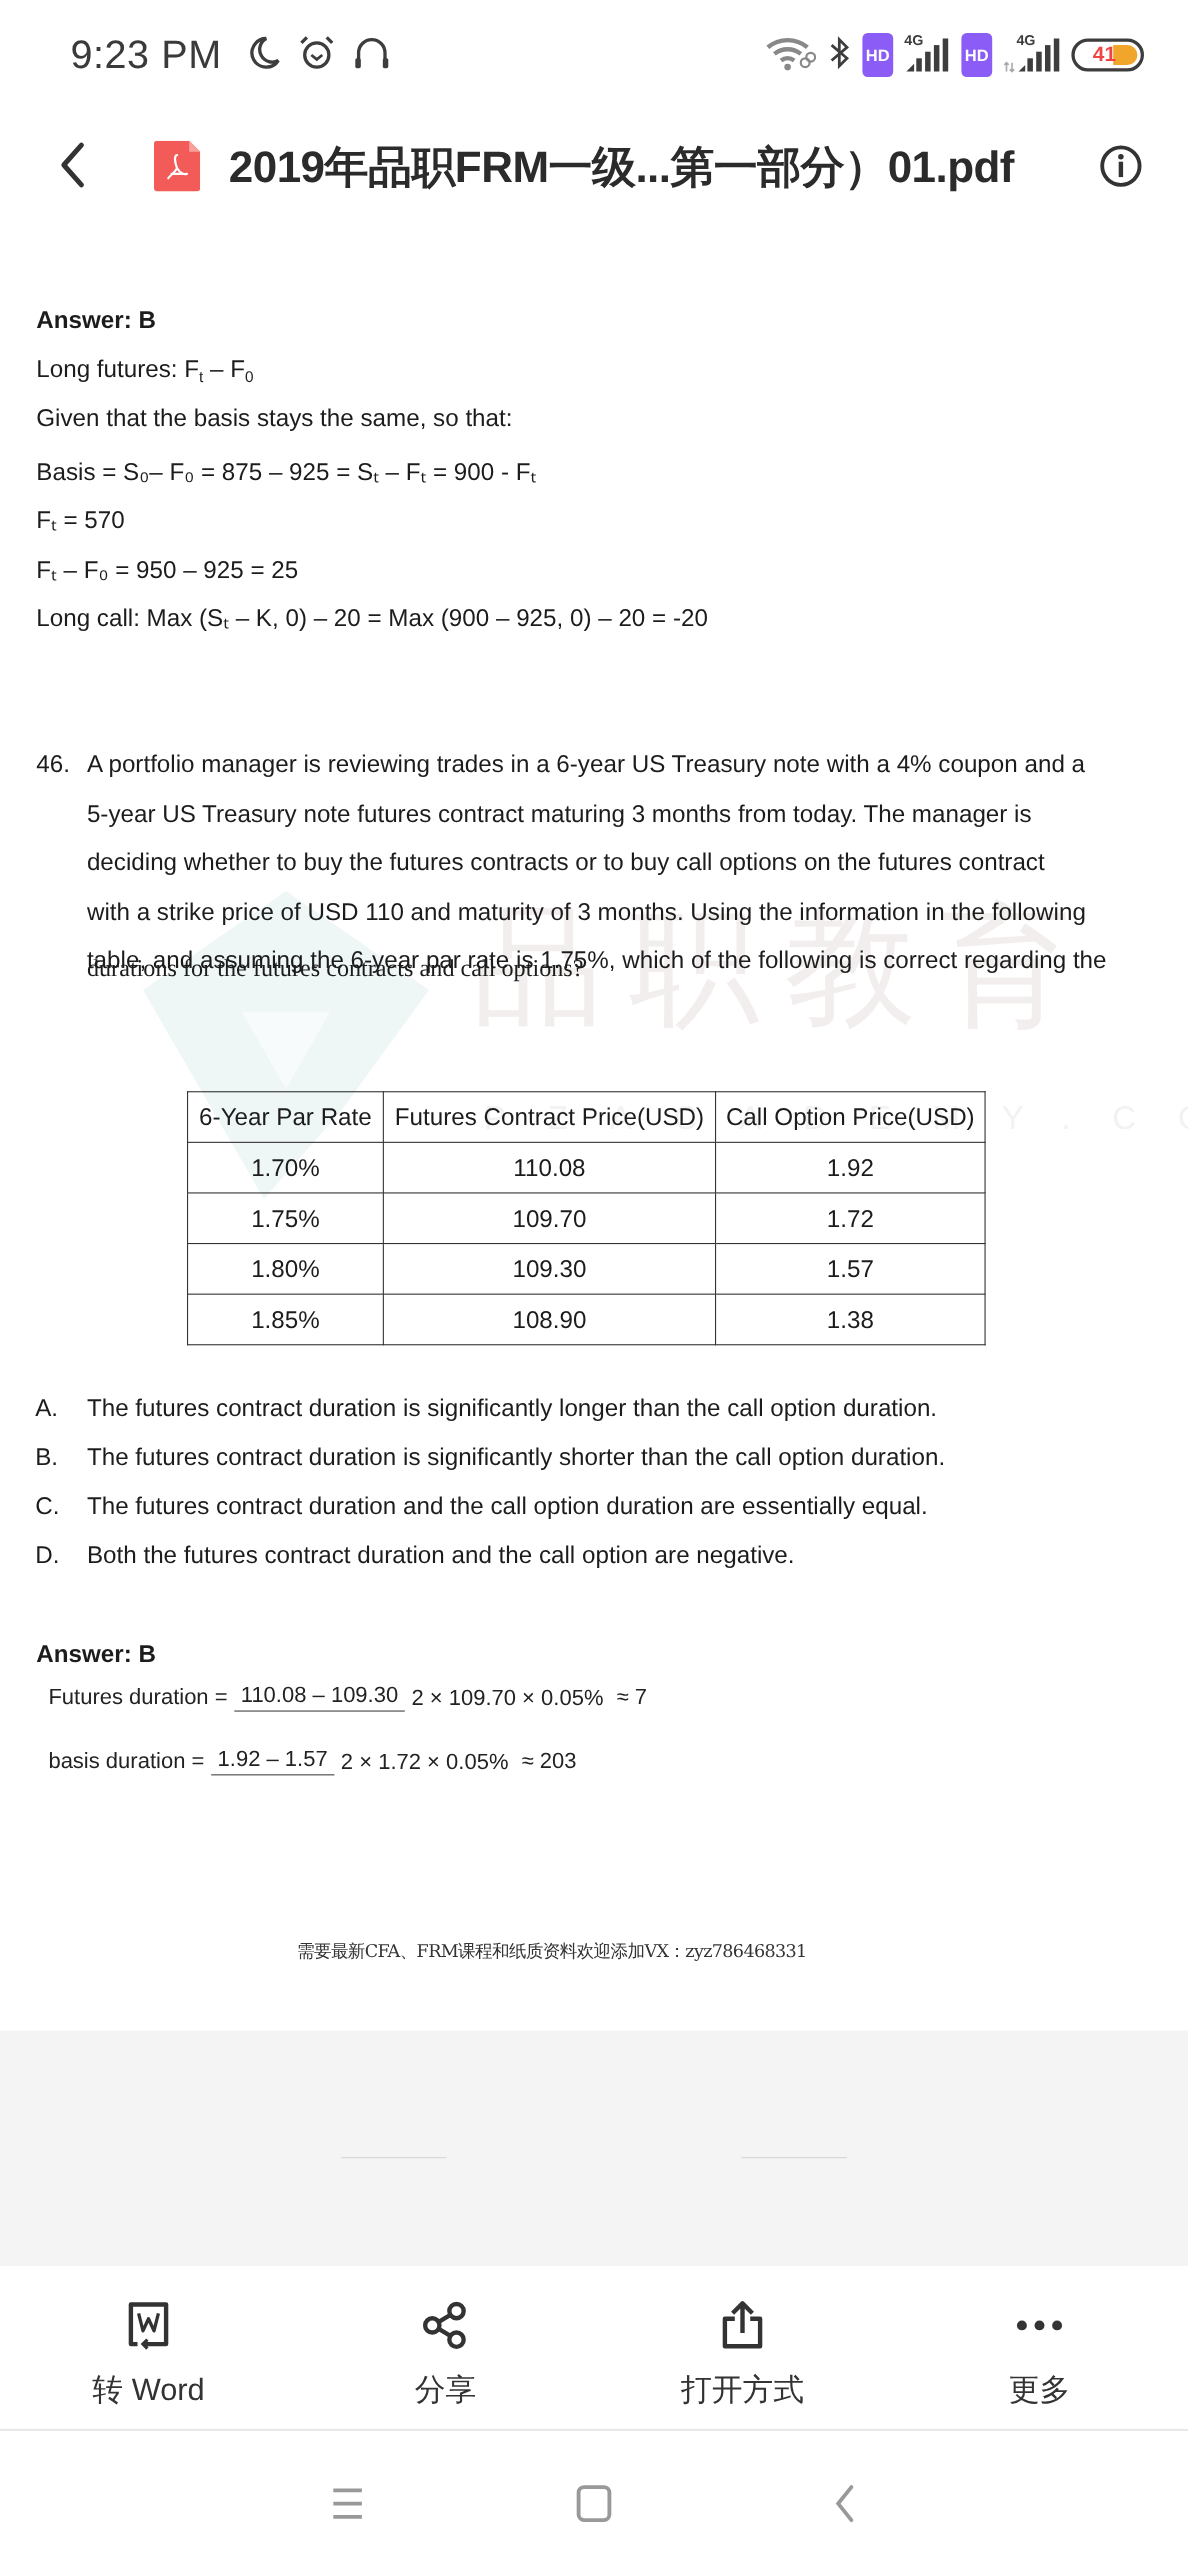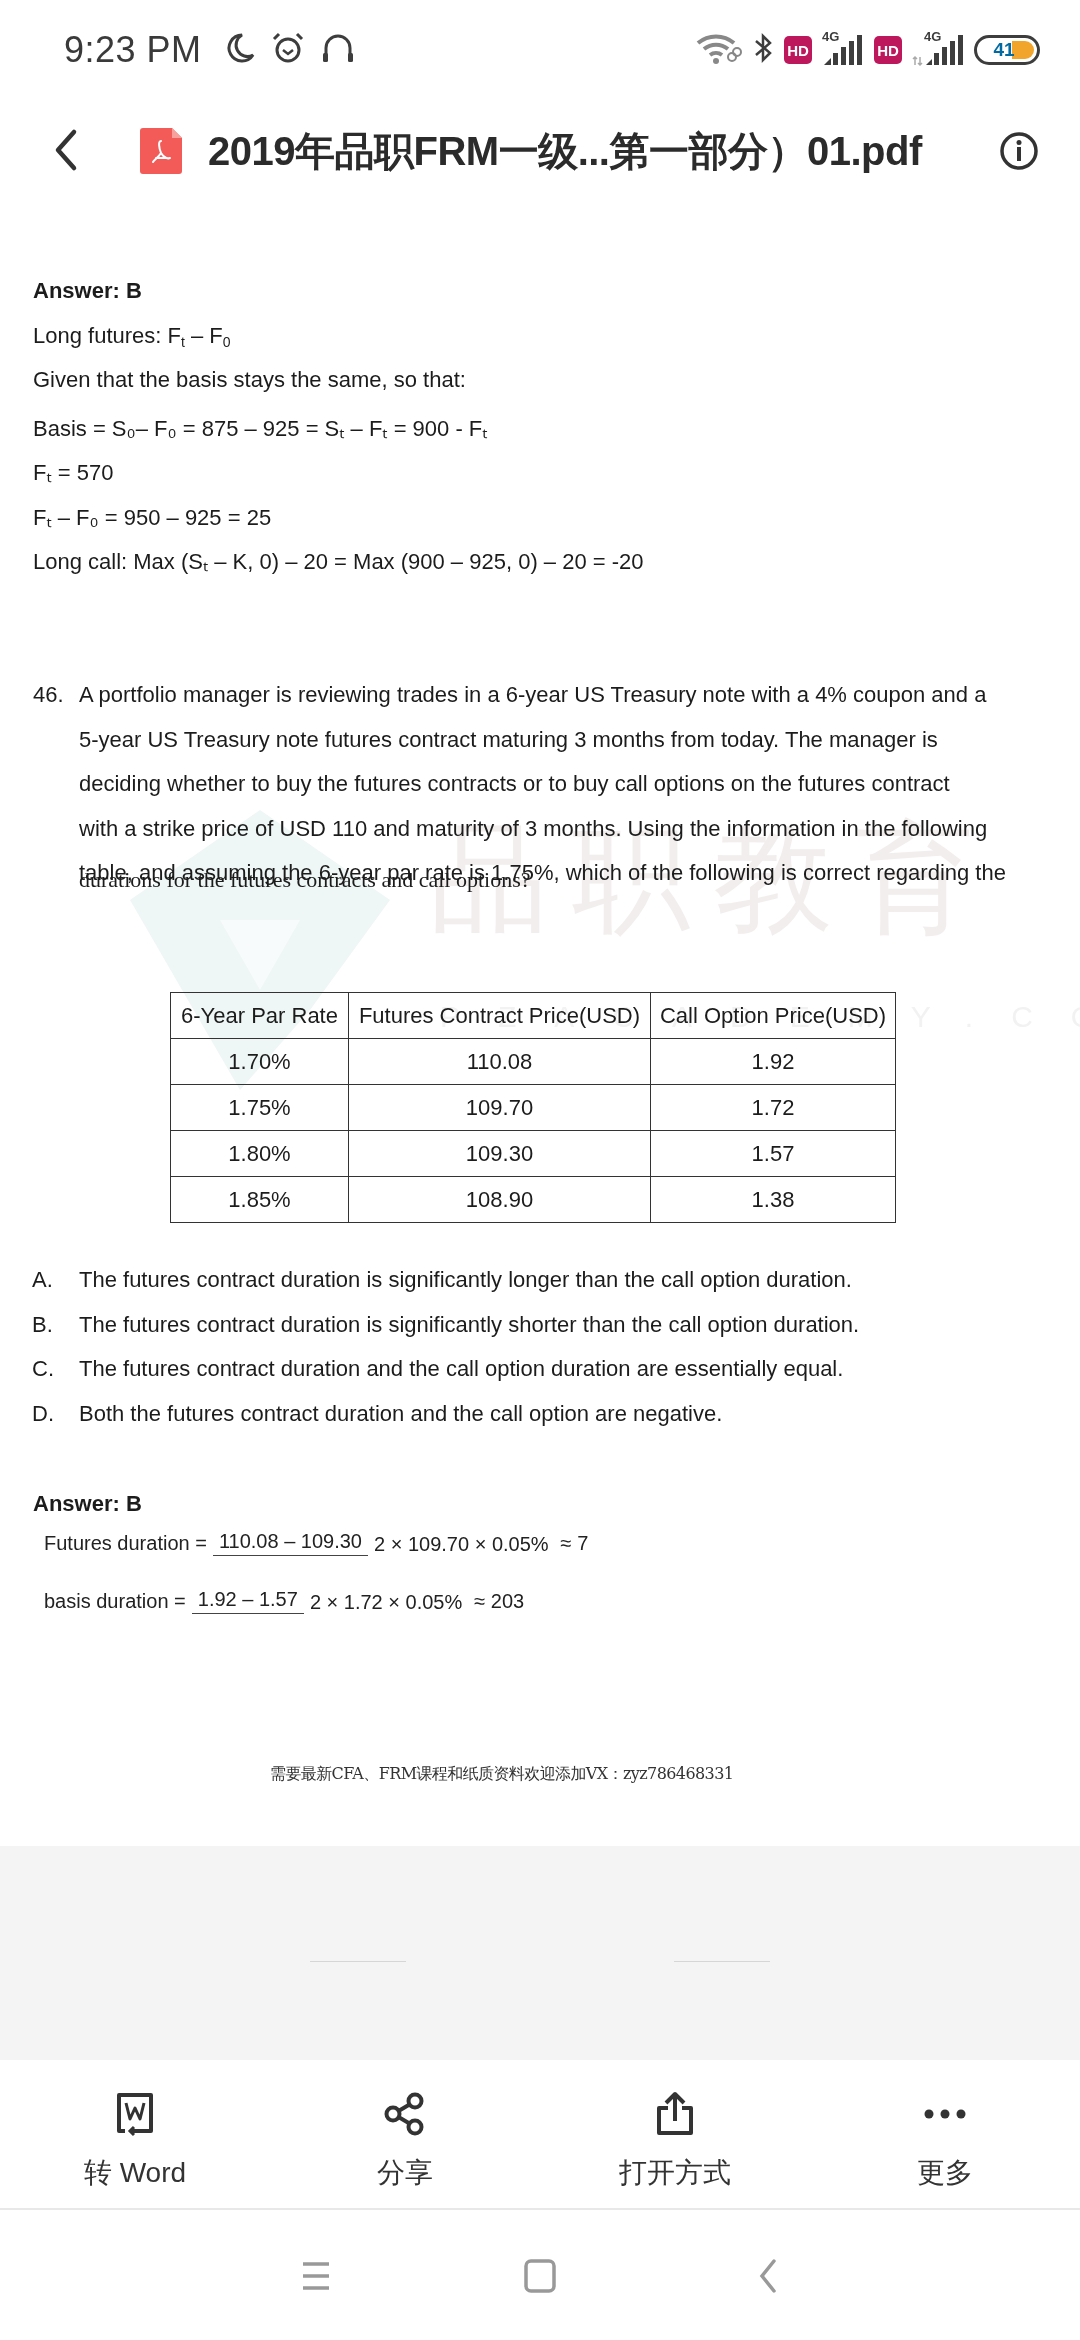--- a/index.html
+++ b/index.html
@@ -4,26 +4,26 @@
 <style>
   * { box-sizing: border-box; margin: 0; padding: 0; }
   html, body { width: 1080px; height: 2340px; background: #ffffff; overflow: hidden; }
   body { font-family: "Liberation Sans", "DejaVu Sans", sans-serif; color: #1a1a1a; position: relative; }
 
   
   .status-bar { position: absolute; top: 0; left: 0; width: 1080px; height: 100px; display: flex; align-items: center; padding: 0 40px 0 64px; }
   .status-left { display: flex; align-items: center; gap: 14px; }
   .status-time { font-size: 36px; font-weight: 400; color: #3a3a3a; letter-spacing: 0.5px; margin-right: 6px; }
   .status-right { margin-left: auto; display: flex; align-items: center; gap: 10px; }
-  .hd-badge { width: 28px; height: 28px; background: #be185d; color: #fff; border-radius: 5px; font-size: 15px; font-weight: 700; display: flex; align-items: center; justify-content: center; }
+  .hd-badge { width: 28px; height: 40px; background: #8b5cf6; color: #fff; border-radius: 5px; font-size: 15px; font-weight: 700; display: flex; align-items: center; justify-content: center; }
   .sig { display: flex; align-items: flex-end; position: relative; height: 34px; }
   .sig .net { position: absolute; top: -4px; left: 0; font-size: 13px; font-weight: 700; color: #3d3d3d; }
   .battery { width: 66px; height: 30px; border: 3px solid #3d3d3d; border-radius: 15px; position: relative; display: flex; align-items: center; justify-content: center; overflow: hidden; }
   .battery-fill { position: absolute; right: 3px; top: 3px; bottom: 3px; width: 22px; background: #f2a52b; border-radius: 0 10px 10px 0; }
-  .battery-text { position: relative; font-size: 19px; font-weight: 700; color: #0369a1; margin-right: 6px; }
+  .battery-text { position: relative; font-size: 19px; font-weight: 700; color: #ef4444; margin-right: 6px; }
   .back-btn { position: absolute; left: 46px; top: 26px; width: 40px; height: 48px; display: flex; align-items: center; justify-content: center; }
   .pdf-icon { position: absolute; left: 140px; top: 128px; }
   .doc-title { position: absolute; left: 208px; top: 124px; font-size: 40px; font-weight: 700; color: #2b2b2b; white-space: nowrap; letter-spacing: -0.5px; }
   .info-btn { position: absolute; left: 998px; top: 130px; width: 42px; height: 42px; }
 
   
   .page { position: absolute; top: 230px; left: 0; width: 1080px; height: 1614px; background: #fff; overflow: hidden; }
   .watermark-cn { position: absolute; left: 430px; top: 570px; font-size: 118px; color: #f3eeee; letter-spacing: 24px; font-family: "DejaVu Sans", sans-serif; font-weight: 300; }
   .watermark-en { position: absolute; left: 440px; top: 770px; font-size: 30px; color: #f2f2f2; letter-spacing: 38px; }
   .watermark-logo { position: absolute; left: 110px; top: 560px; }

